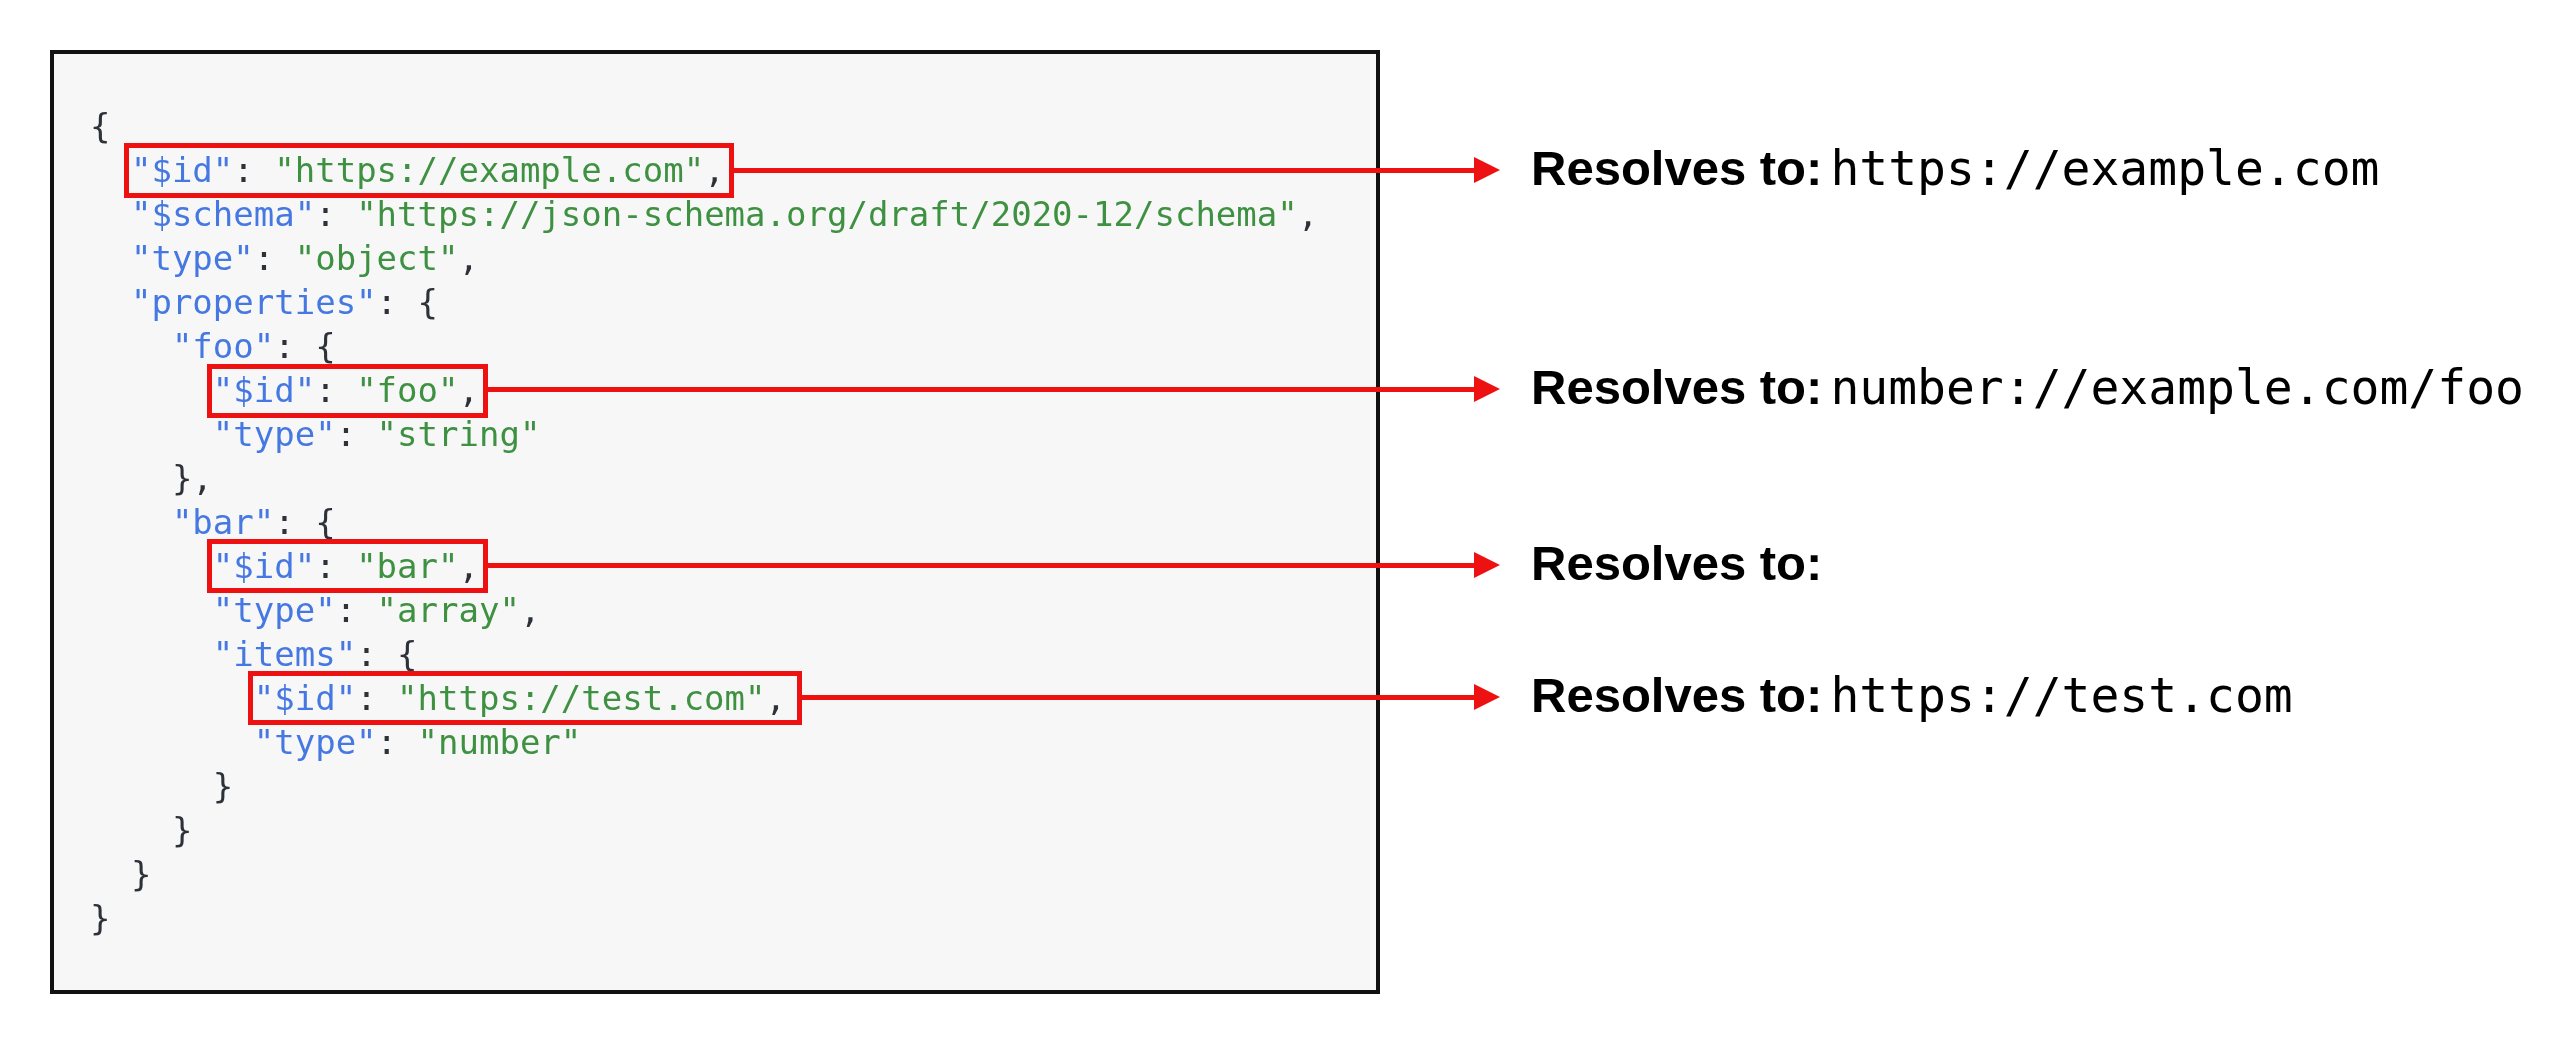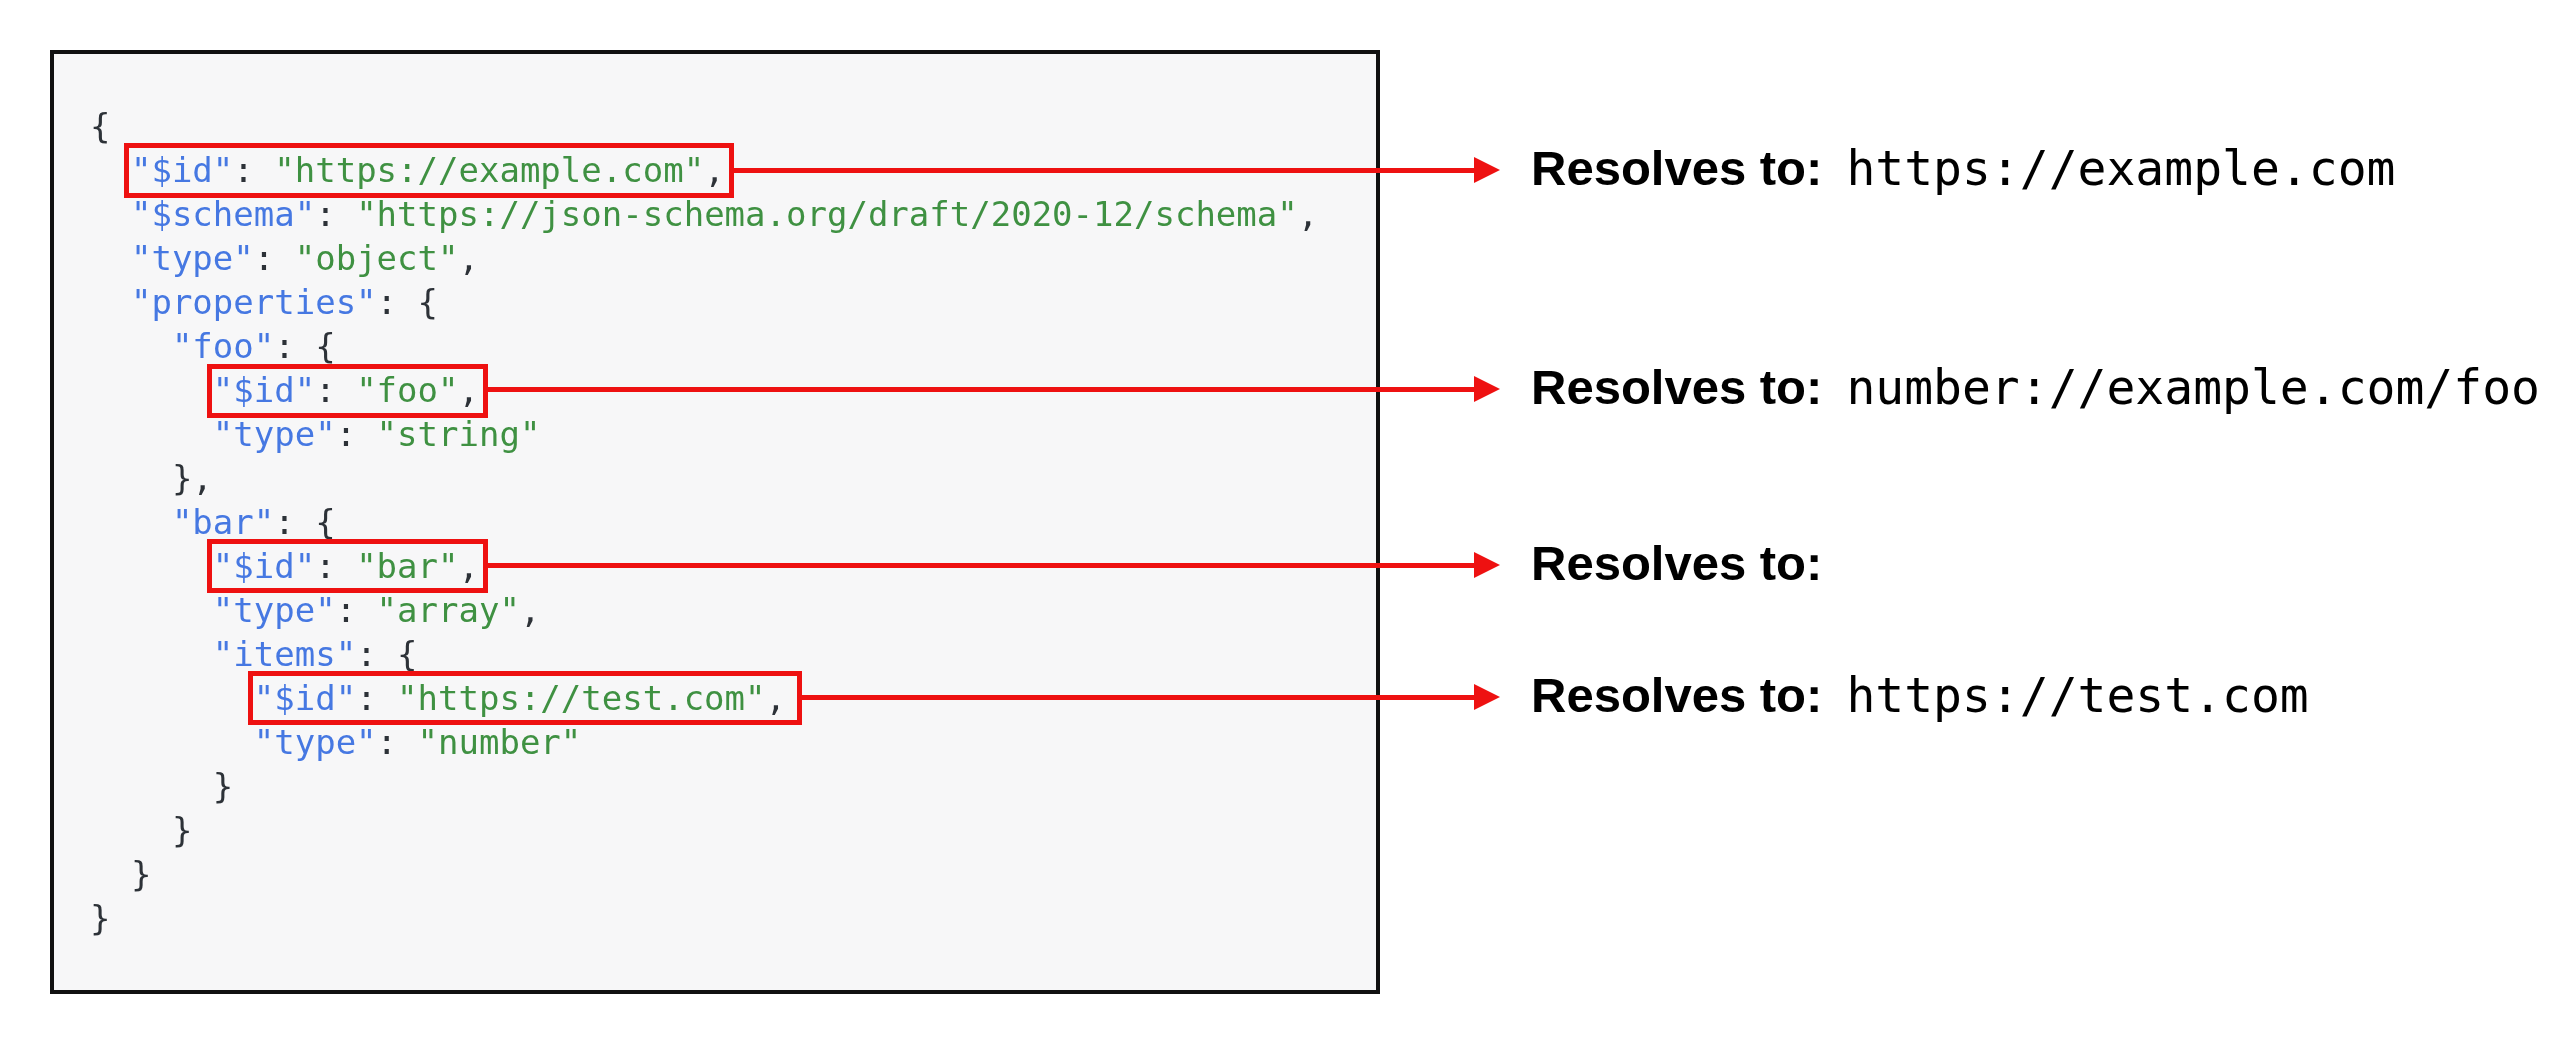--- a/index.html
+++ b/index.html
@@ -78,21 +78,21 @@
   .annotation-1 { top: 140px; }
   .annotation-2 { top: 359px; }
   .annotation-3 { top: 535px; }
   .annotation-4 { top: 667px; }
   .ann-label {
     font-family: "Liberation Sans", sans-serif;
     font-weight: bold;
     font-size: 49px;
   }
   .ann-url {
-    margin-left: 24px;
+    margin-left: 8px;
     font-family: "DejaVu Sans Mono", monospace;
     font-size: 48px;
   }
 </style>
 </head>
 <body>
 
 <div class="canvas">
 
   <div class="code-panel">

